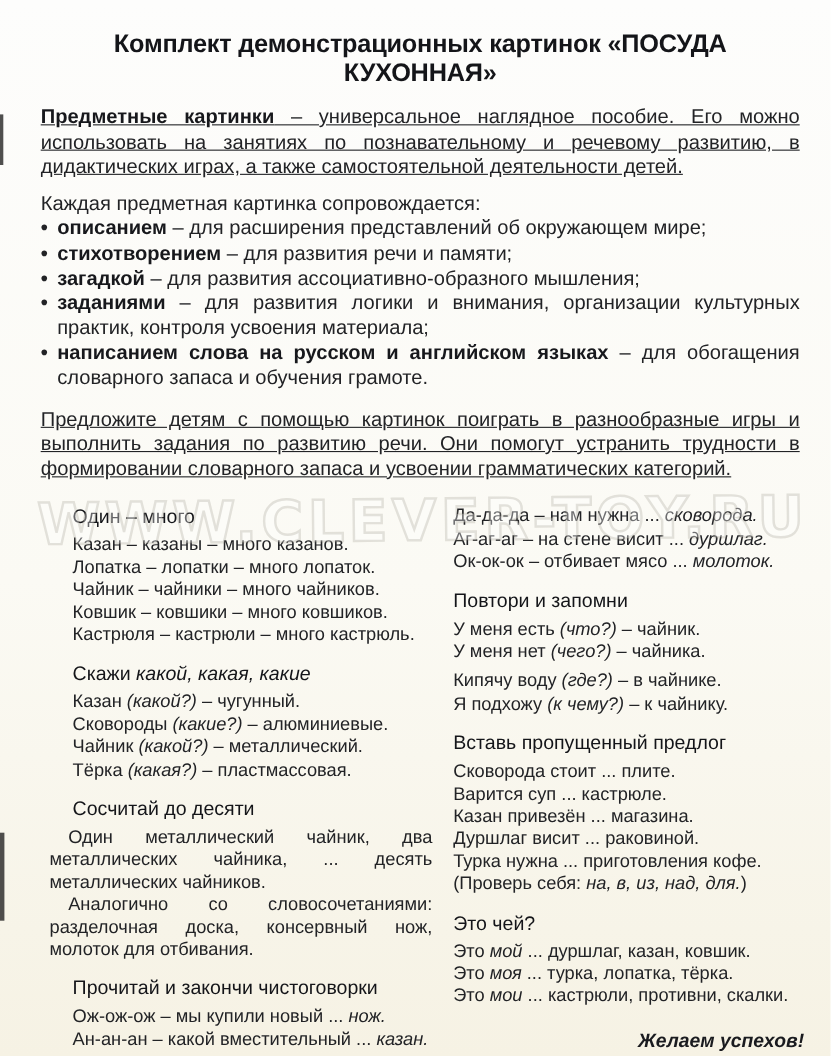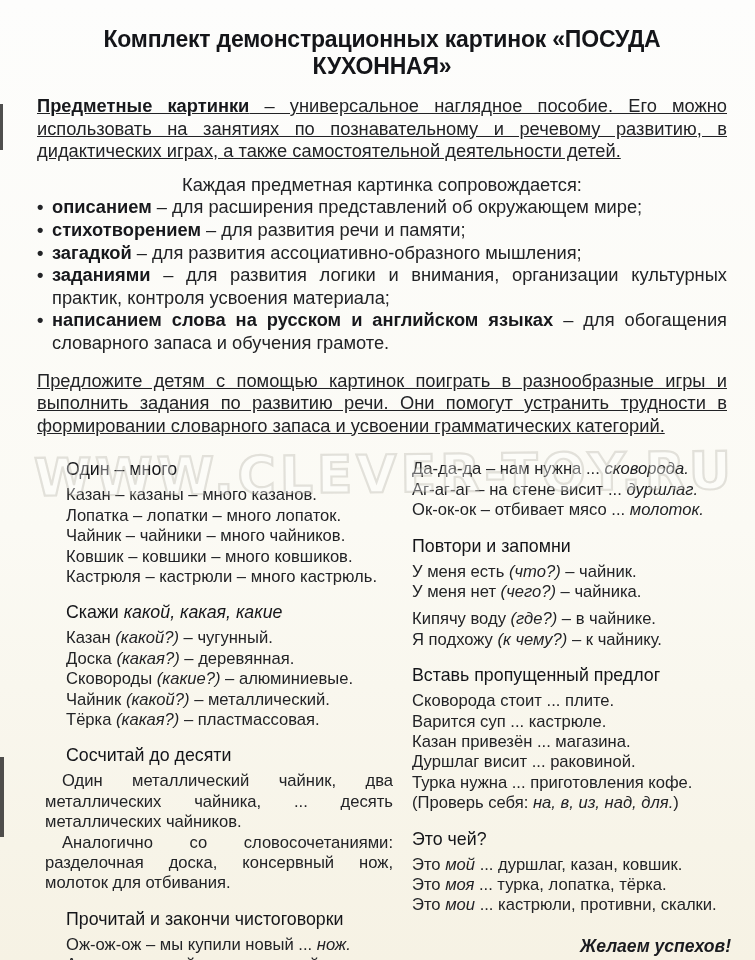--- a/index.html
+++ b/index.html
@@ -17,21 +17,21 @@
     font-size:23px; line-height:27px;
     font-weight:bold; text-align:center;
     color:#141519; letter-spacing:-0.2px;
   }
   .para {
     margin:15px 0 0;
     font-size:18.3px; line-height:22.6px;
     text-align:justify;
     text-decoration:underline;
   }
-  .caption { margin-top:11px; font-size:18.3px; line-height:22.6px;text-align:center; }
+  .caption { margin-top:11px; font-size:18.3px; line-height:22.6px; }
   ul.bullets { margin:0; padding:0; list-style:none; }
   ul.bullets li {
     position:relative; padding-left:15px;
     font-size:18.3px; line-height:22.6px;
     text-align:justify;
   }
   ul.bullets li .dot {
     position:absolute; left:0; top:0;
     font-weight:bold;
   }
@@ -101,21 +101,20 @@
     <div class="col col-left">
       <div class="h2 first ind">Один – много</div>
       <div class="line ind">Казан – казаны – много казанов.</div>
       <div class="line ind">Лопатка – лопатки – много лопаток.</div>
       <div class="line ind">Чайник – чайники – много чайников.</div>
       <div class="line ind">Ковшик – ковшики – много ковшиков.</div>
       <div class="line ind">Кастрюля – кастрюли – много кастрюль.</div>
 
       <div class="h2 ind"><span>Скажи </span><span class="it">какой, какая, какие</span></div>
       <div class="line ind"><span>Казан </span><span class="it">(какой?)</span><span> – чугунный.</span></div>
-      <div class="line ind"><span>Доска </span><span class="it">(какая?)</span><span> – деревянная.</span></div>
       <div class="line ind"><span>Сковороды </span><span class="it">(какие?)</span><span> – алюминиевые.</span></div>
       <div class="line ind"><span>Чайник </span><span class="it">(какой?)</span><span> – металлический.</span></div>
       <div class="line ind"><span>Тёрка </span><span class="it">(какая?)</span><span> – пластмассовая.</span></div>
 
       <div class="h2 ind">Сосчитай до десяти</div>
       <p class="cpara">Один металлический чайник, два металлических чайника, ... десять металлических чайников.</p>
       <p class="cpara">Аналогично со словосочетаниями: разделочная доска, консервный нож, молоток для отбивания.</p>
 
       <div class="h2 ind">Прочитай и закончи чистоговорки</div>
       <div class="line ind"><span>Ож-ож-ож – мы купили новый ... </span><span class="it">нож.</span></div>

